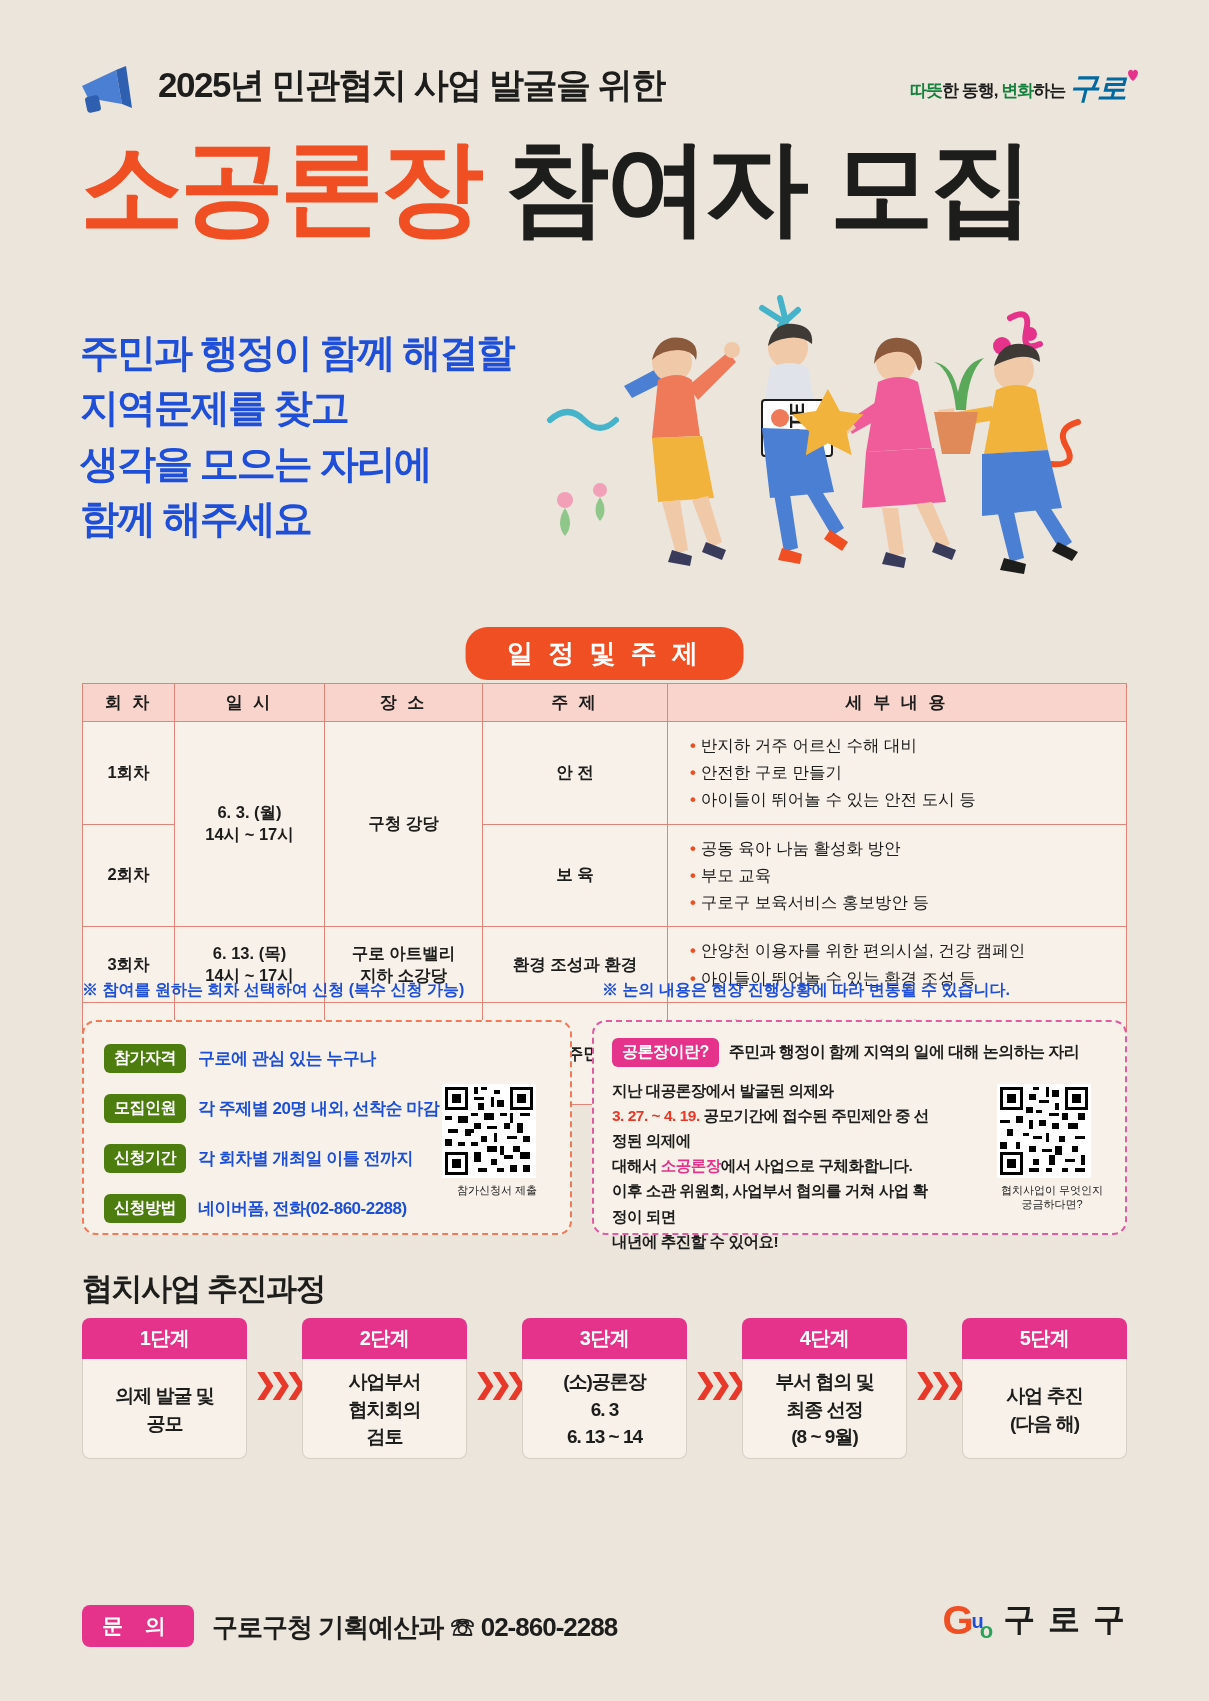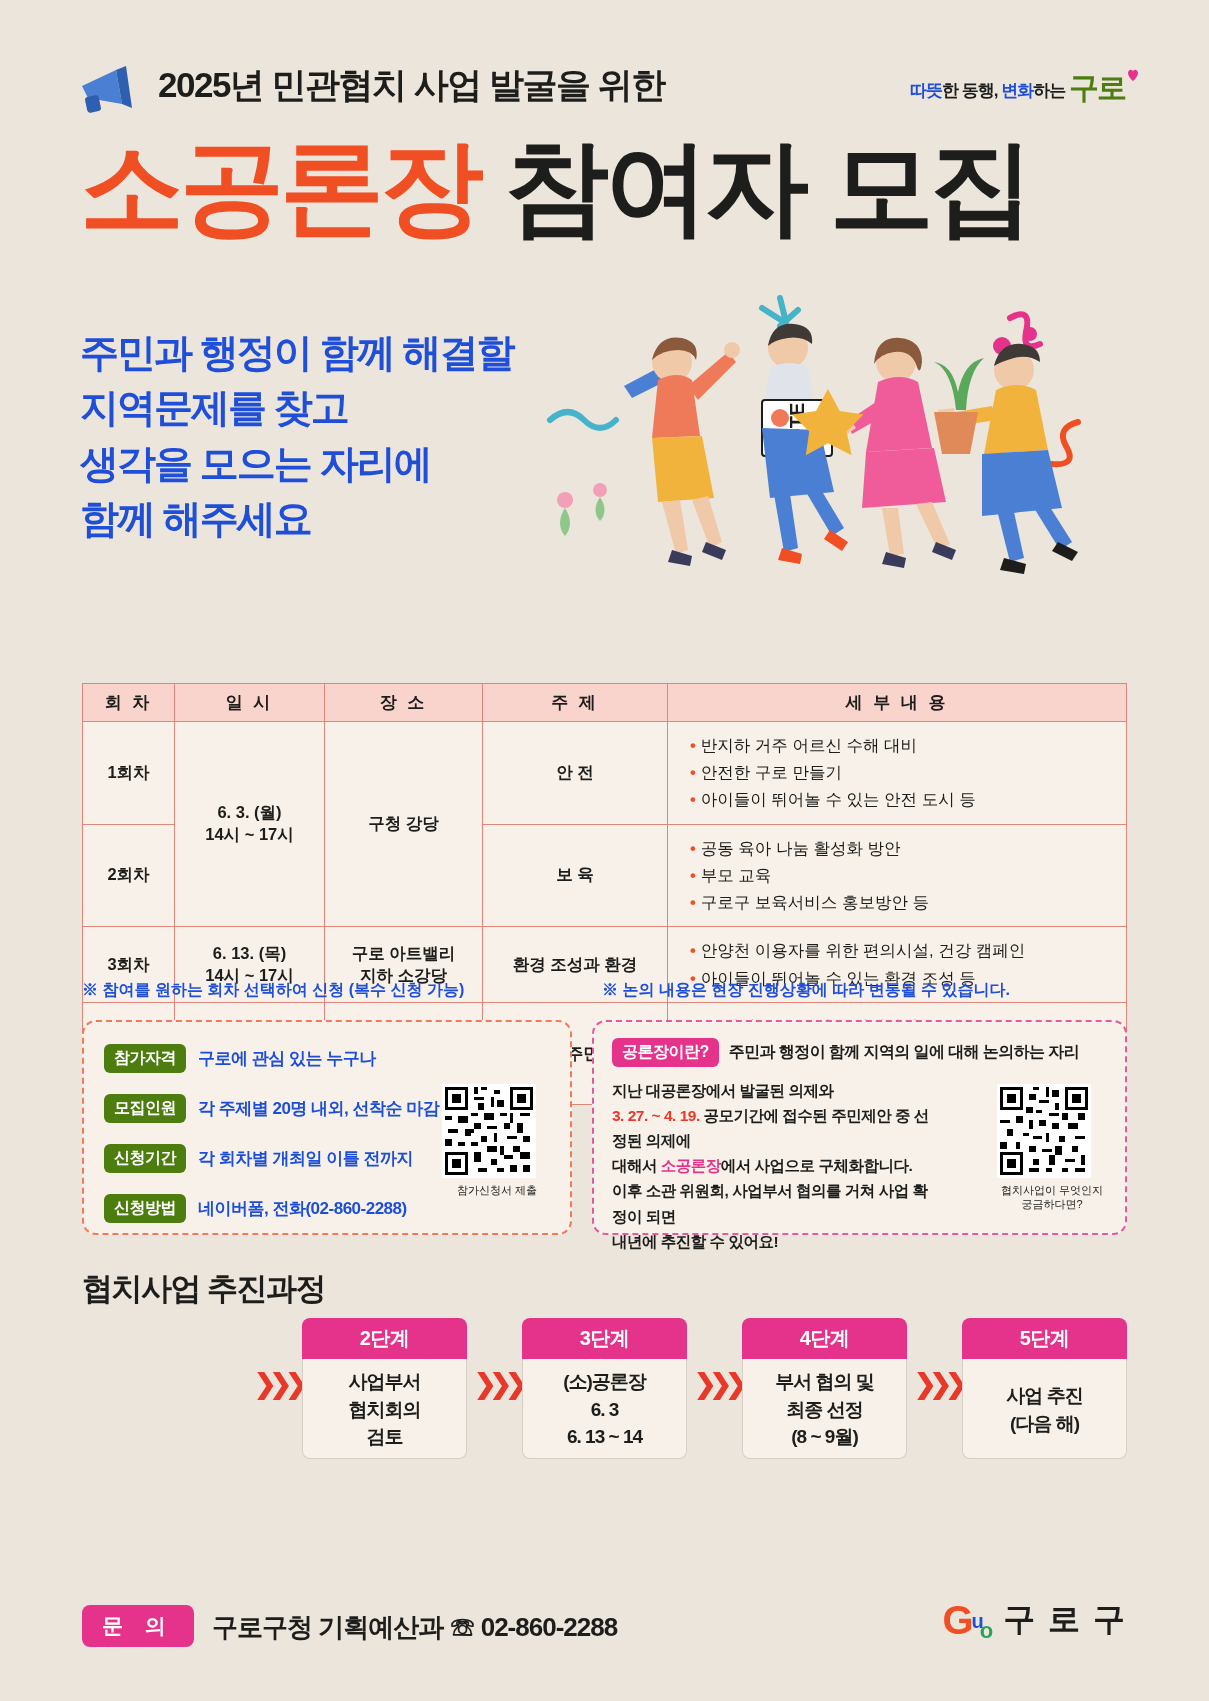--- a/index.html
+++ b/index.html
@@ -14,22 +14,22 @@
   
   .header-row { position: absolute; top: 58px; left: 80px; right: 70px; height: 64px; }
   .megaphone { position: absolute; left: 0; top: 6px; width: 62px; height: 52px; }
   .headline-sub {
     position: absolute; left: 78px; top: 4px;
     font-size: 35px; font-weight: 800; color: #1d1d1b; letter-spacing: -1.5px;
     white-space: nowrap;
   }
   .brand { position: absolute; right: 0; top: 8px; text-align: right; white-space: nowrap; }
   .brand .b1 { font-size: 17px; font-weight: 800; color: #1d1d1b; letter-spacing: -1px; }
-  .brand .b1 .hl { color: #1d4ed8; }
-  .brand .b2 { font-size: 30px; font-weight: 800; color: #4d7c0f; letter-spacing: -2px; position: relative; top: 2px; }
+  .brand .b1 .hl { color: #15803d; }
+  .brand .b2 { font-size: 30px; font-weight: 800; color: #0369a1; letter-spacing: -2px; position: relative; top: 2px; font-style: italic; }
   .brand .heart { display:inline-block; width: 14px; height: 14px; position: relative; top: -14px; left: 1px; }
 
   .title-main {
     position: absolute; top: 130px; left: 80px;
     font-size: 104px; font-weight: 900; letter-spacing: -4px; color: #1d1d1b;
     line-height: 1.1; white-space: nowrap;
   }
   .title-main .accent { color: #f04e23; }
 
   .lead {
@@ -223,20 +223,21 @@
         <path d="M474 268 l22 6 l-2 10 l-24 -4z" fill="#1d1d1b"></path>
         <path d="M528 252 l20 10 l-6 9 l-20 -10z" fill="#1d1d1b"></path>
         <path d="M462 116 l-36 6 l2 14 l38 -6z" fill="#f2b33d"></path>
         <path d="M424 118 l-16 2 l2 16 l16 -2z" fill="#f0c9a8"></path>
         <path d="M404 122 h44 l-8 42 h-28z" fill="#e08a5a"></path>
         <path d="M426 120 q-4 -40 -22 -48 q18 2 24 30 q6 -30 26 -34 q-16 14 -18 52z" fill="#5aa85a"></path>
       </g>
     </svg>
   </div>
 
+  <div class="sched-badge">일 정 및 주 제</div>
 
   <table class="sched">
     <thead>
       <tr>
         <th style="width:92px">회 차</th>
         <th style="width:150px">일 시</th>
         <th style="width:158px">장 소</th>
         <th style="width:185px">주 제</th>
         <th>세 부 내 용</th>
       </tr>
@@ -435,20 +436,25 @@
           <rect x="24" y="26" width="3" height="1"></rect>
         </g>
       </svg>
       <div class="qr-cap" style="white-space:pre-line">협치사업이 무엇인지
 궁금하다면?</div>
     </div>
   </div>
 
   <div class="proc-title">협치사업 추진과정</div>
   <div class="steps">
+    <div class="step" style="left:0px">
+      <div class="cap">1단계</div>
+      <div class="body" style="white-space:pre-line">의제 발굴 및
+공모</div>
+    </div>
     <div class="arrow" style="left:172px">❯❯❯</div>
     <div class="step" style="left:220px">
       <div class="cap">2단계</div>
       <div class="body" style="white-space:pre-line">사업부서
 협치회의
 검토</div>
     </div>
     <div class="arrow" style="left:392px">❯❯❯</div>
     <div class="step" style="left:440px">
       <div class="cap">3단계</div>

